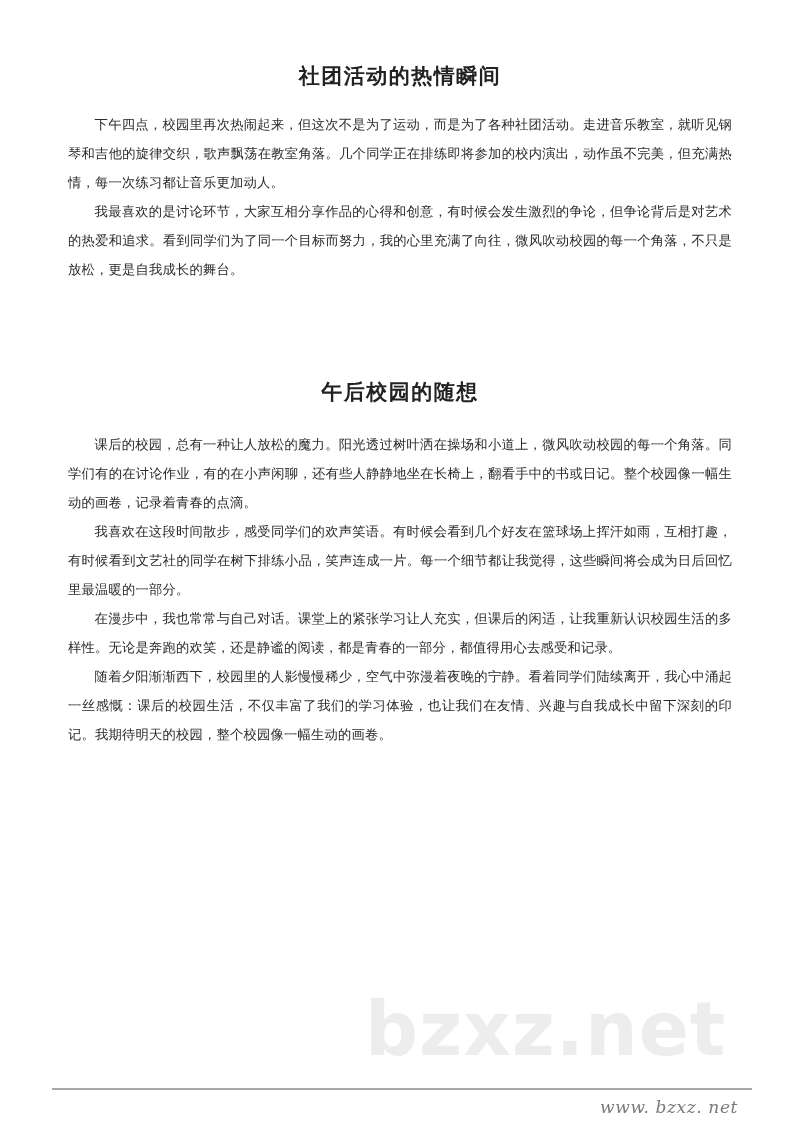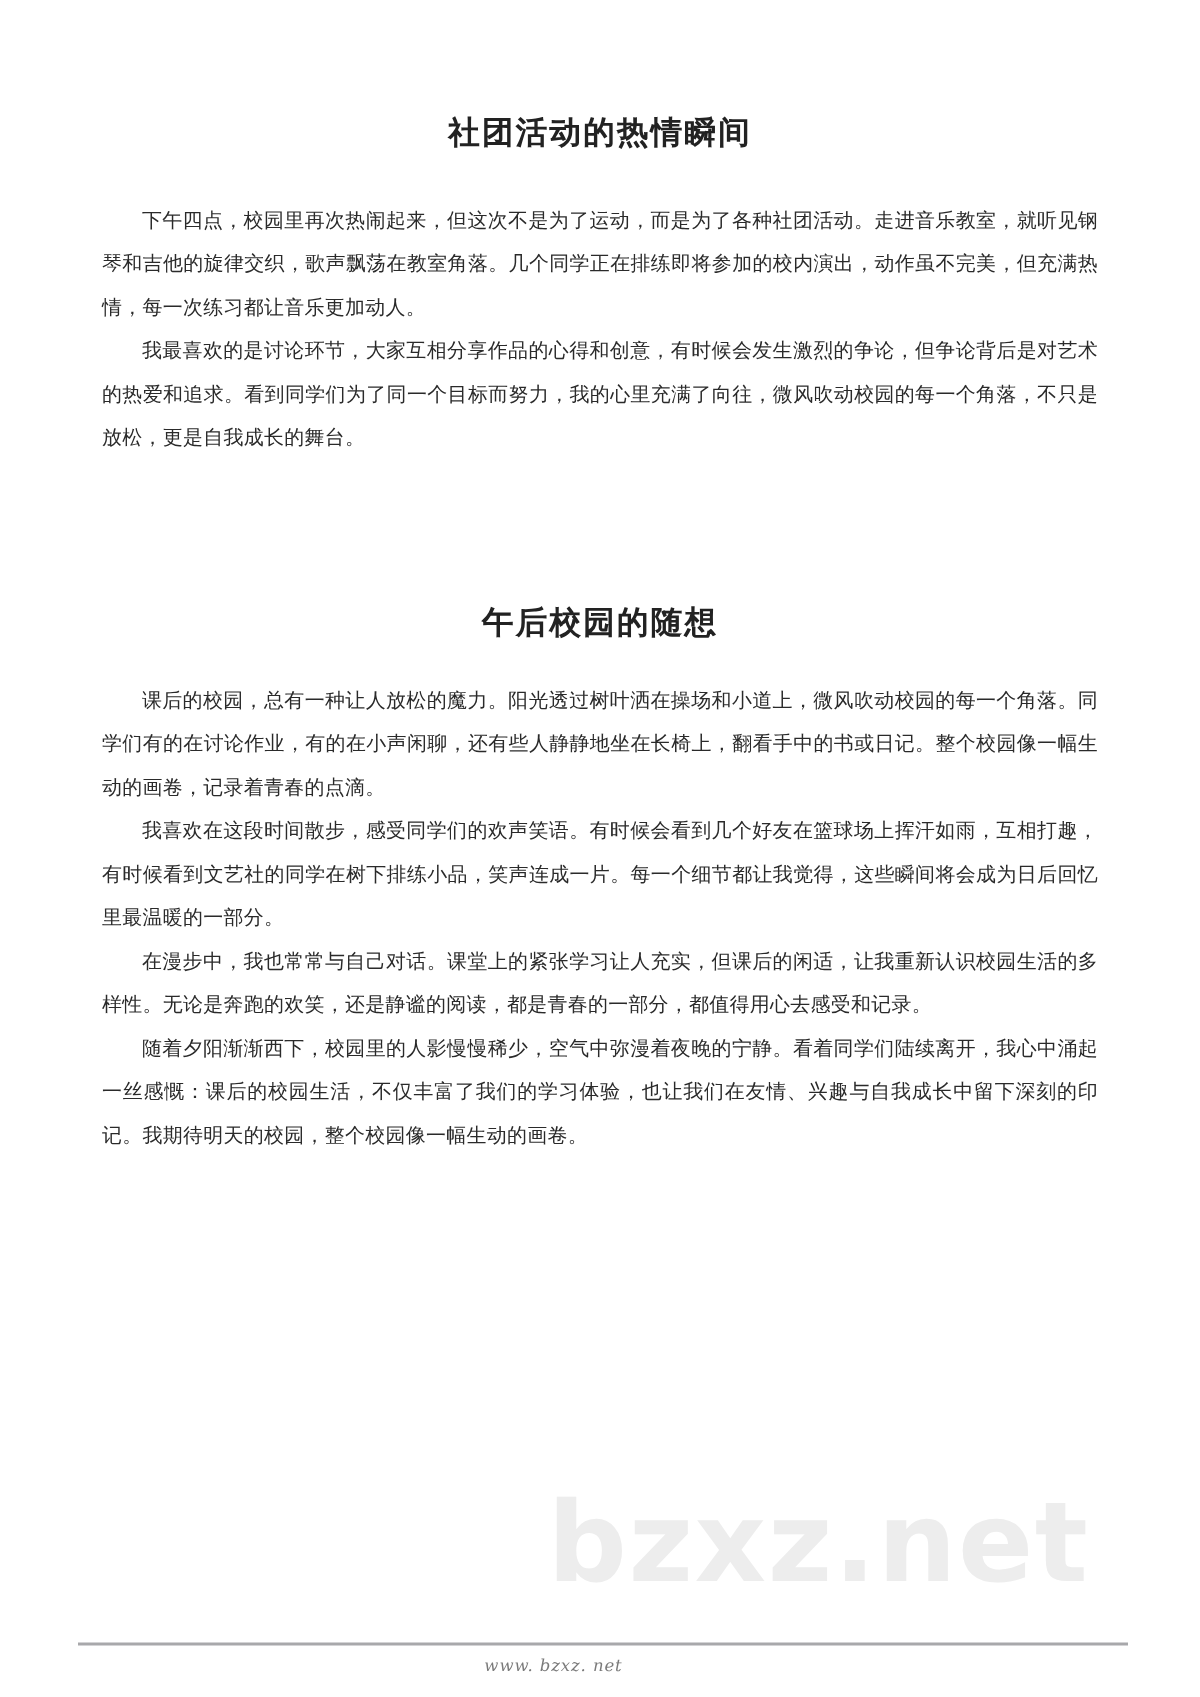--- a/index.html
+++ b/index.html
@@ -37,21 +37,21 @@
     font-weight: bold;
     font-size: 74px;
     letter-spacing: 1px;
     color: #ededed;
     white-space: nowrap;
     user-select: none;
   }
   .content {
     position: relative;
     z-index: 1;
-    padding: 16px 68px;
+    padding: 4px 68px;
     box-sizing: border-box;
   }
   .doc-title {
     text-align: center;
     font-family: "DejaVu Sans", "Liberation Sans", sans-serif;
     font-weight: bold;
     font-size: 21px;
     letter-spacing: 1.5px;
     color: #222222;
     margin: 0;
@@ -61,41 +61,41 @@
   .para {
     font-size: 13.3px;
     line-height: 29px;
     text-align: justify;
     text-justify: inter-ideograph;
     text-indent: 2em;
     margin: 0;
     color: #2a2a2a;
     letter-spacing: 0.2px;
   }
-  .section-one .para-list { margin-top: 31px; }
-  .section-two .para-list { margin-top: 24px; }
+  .section-one .para-list { margin-top: 20px; }
+  .section-two .para-list { margin-top: 24px; font-family: Liberation Serif, serif; }
   .para + .para { margin-top: 0px; }
   .footer {
     position: absolute;
     left: 0;
     bottom: 0;
     width: 800px;
     z-index: 1;
   }
   .footer-rule {
     height: 2px;
     background: #a8a8ab;
     margin: 0 48px 0 52px;
   }
   .footer-text {
-    text-align: center;
+    text-align: right;
     padding: 7px 62px 14px 0;
     font-family: "DejaVu Serif", "Liberation Serif", serif;
     font-style: italic;
-    font-size: 11px;
+    font-size: 17px;
     color: #7a7a7a;
     letter-spacing: 0.6px;
   }
   .spacer-between { height: 16px; }
 </style>
 </head>
 <body>
 
 <div class="page">
 

